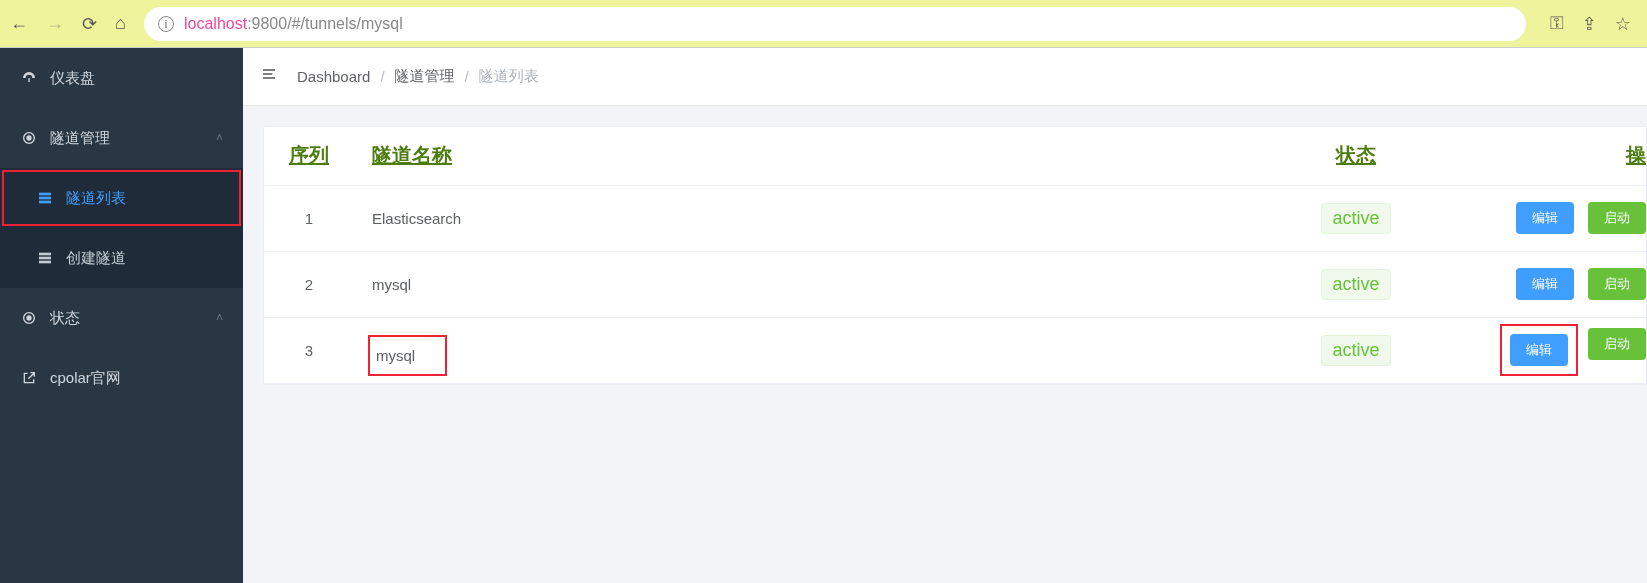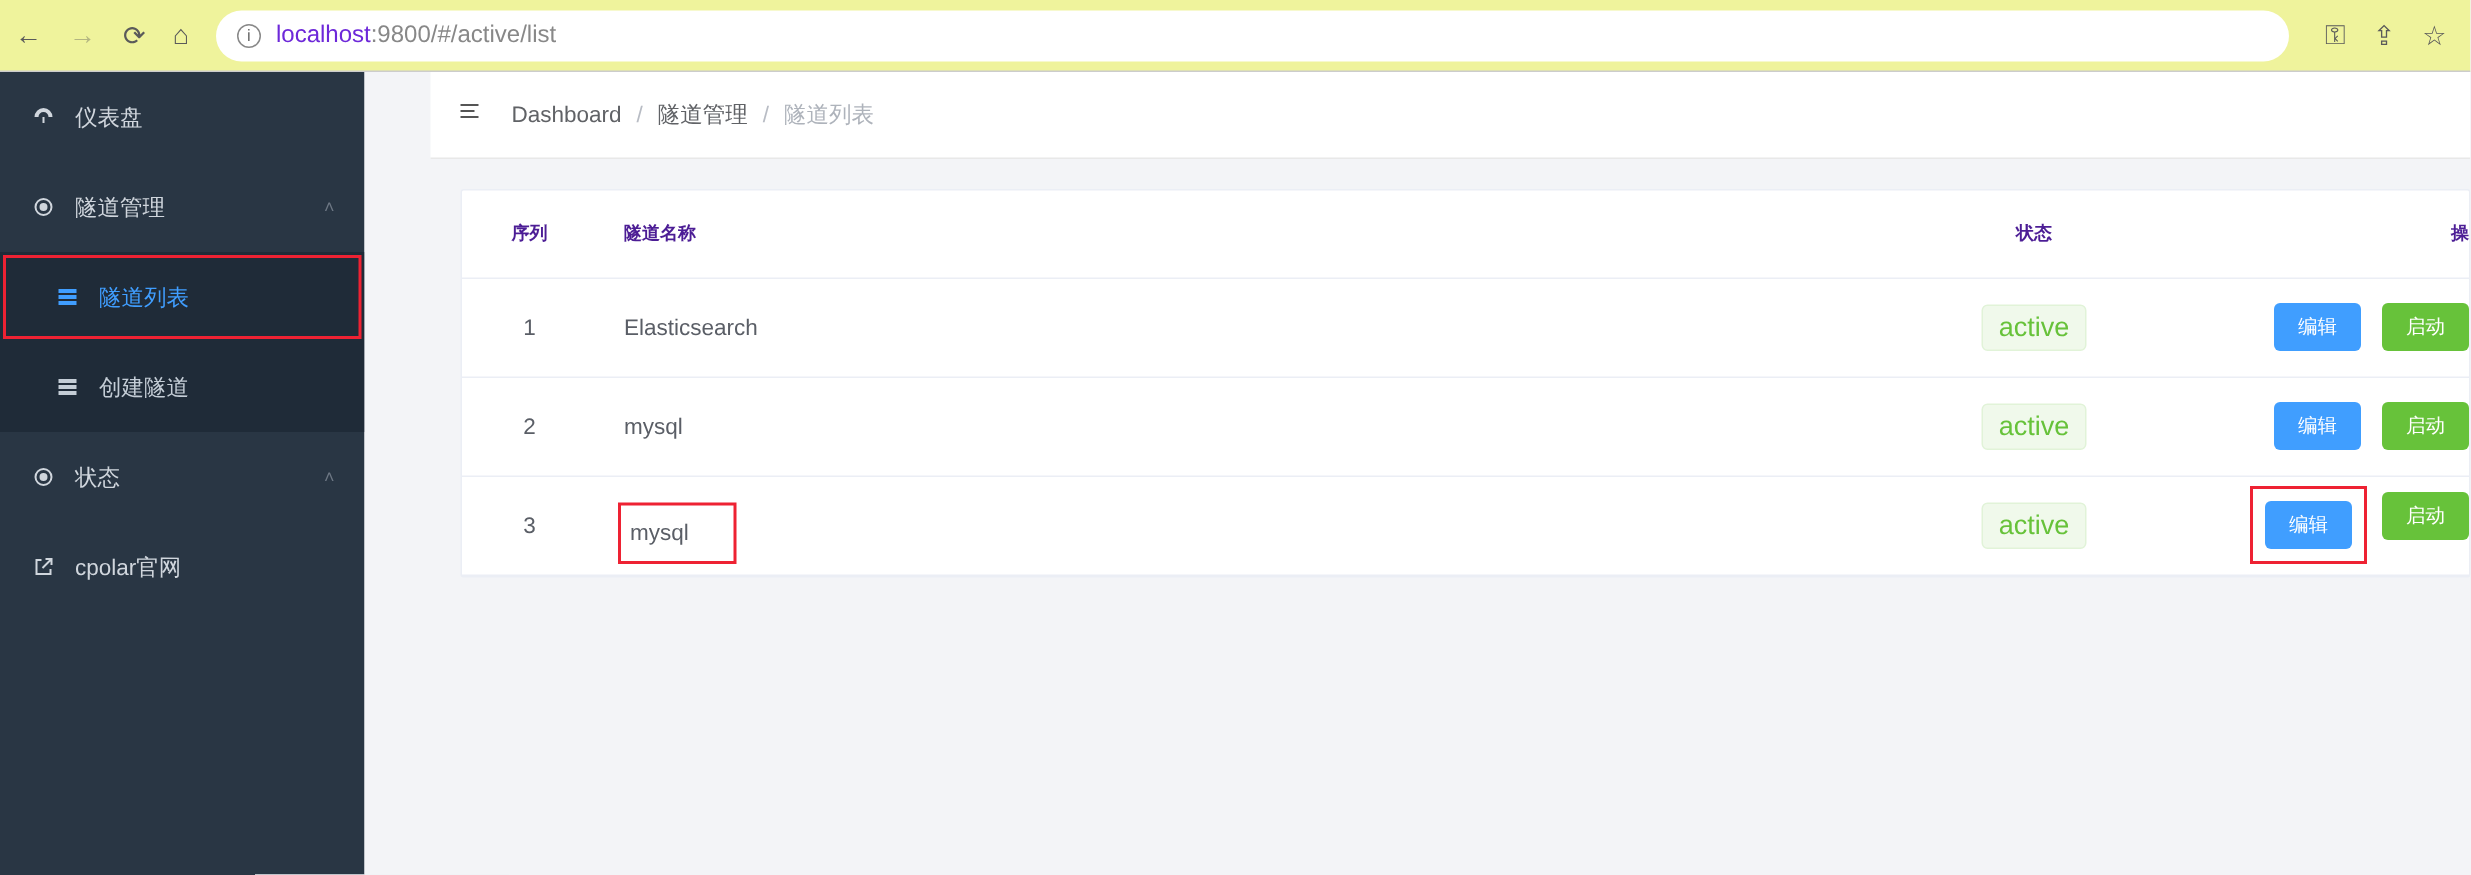--- a/index.html
+++ b/index.html
@@ -22,21 +22,21 @@
     flex: 1;
     background: #fff;
     border-radius: 20px;
     height: 34px;
     display: flex; align-items: center;
     padding: 0 14px;
     color: #555;
     font-size: 16px;
   }
   .omnibox .info-icon { border:1px solid #888; border-radius:50%; width:16px; height:16px; display:flex; align-items:center; justify-content:center; font-size:11px; margin-right:10px; color:#666;}
-  .omnibox .host { color:#6d28d9; }
+  .omnibox .host { color:#ec4899; }
   .omnibox .path { color:#888; }
   .chrome .right-icons { display:flex; gap:18px; font-size:18px; color:#5a5a5a; padding:0 6px;}
   .chrome .right-icons span { cursor:pointer; }
 
   
   .app { flex:1; display:flex; min-height:0; }
 
   .sidebar {
     width: 243px;
     background: #293644;
@@ -52,21 +52,21 @@
     gap: 12px;
   }
   .sb-item { color:#d0d6dd; }
   .sb-item .chevron { margin-left:auto; color:#6d7784; font-size:12px; }
   .sb-sub { background:#1f2b38; padding-left: 36px; color:#c4cdd6;}
   .sb-sub.active { color:#409eff; }
   .sb-sub.highlighted { outline: 2px solid #e23; outline-offset:-4px; }
   .sb-sub .icon, .sb-item .icon { width:18px; display:inline-flex; align-items:center; justify-content:center; }
 
   
-  .main { flex:1; display:flex; flex-direction:column; background:#f3f4f7; min-width:0;padding-left:44px;}
+  .main { flex:1; display:flex; flex-direction:column; background:#f3f4f7; min-width:0;}
   .topbar {
     background:#fff;
     height:58px;
     display:flex; align-items:center;
     padding: 0 18px;
     gap: 20px;
     border-bottom:1px solid #e8e8e8;
   }
   .hamburger { font-size:18px; color:#555; cursor:pointer; }
   .breadcrumb { display:flex; gap:10px; align-items:center; color:#606266; font-size:15px;}
@@ -74,21 +74,21 @@
   .breadcrumb .muted { color:#aeb3bb; }
 
   .content { padding: 20px 0 20px 20px; flex:1; overflow:auto;}
   .card {
     background:#fff;
     border:1px solid #ebeef5;
     border-radius:2px;
   }
   table { width:100%; border-collapse:collapse; table-layout:auto;}
   th, td { text-align:left; padding: 0 18px; border-bottom:1px solid #ebeef5; }
-  th { height:58px; color:#4c1d95; font-weight:600; font-size:12px;}
+  th { height:58px; color:#4d7c0f; font-weight:600; font-size:20px;text-decoration:underline;}
   td { height:66px; color:#5a5e66; font-size:15px;}
   th.idx, td.idx { width:90px; text-align:center; }
   th.status, td.status { width:140px; text-align:center;}
   th.ops, td.ops { width:220px; text-align:right; padding-right:0;}
   td.ops .ops-wrap { display:flex; gap:14px; justify-content:flex-end; padding-right:0;}
   .badge {
     display:inline-block;
     background:#f0f9eb;
     color:#67c23a;
     padding:4px 10px;
@@ -115,21 +115,21 @@
 <div class="chrome">
   <div class="nav-icons">
     <span>←</span>
     <span style="opacity:.4">→</span>
     <span>⟳</span>
     <span>⌂</span>
   </div>
   <div class="omnibox">
     <span class="info-icon">i</span>
     <span class="host">localhost</span>
-      <span class="path">:9800/#/active/list</span>
+      <span class="path">:9800/#/tunnels/mysql</span>
   </div>
   <div class="right-icons">
     <span>⚿</span>
     <span>⇪</span>
     <span>☆</span>
   </div>
 </div>
 
 <div class="app">
 

